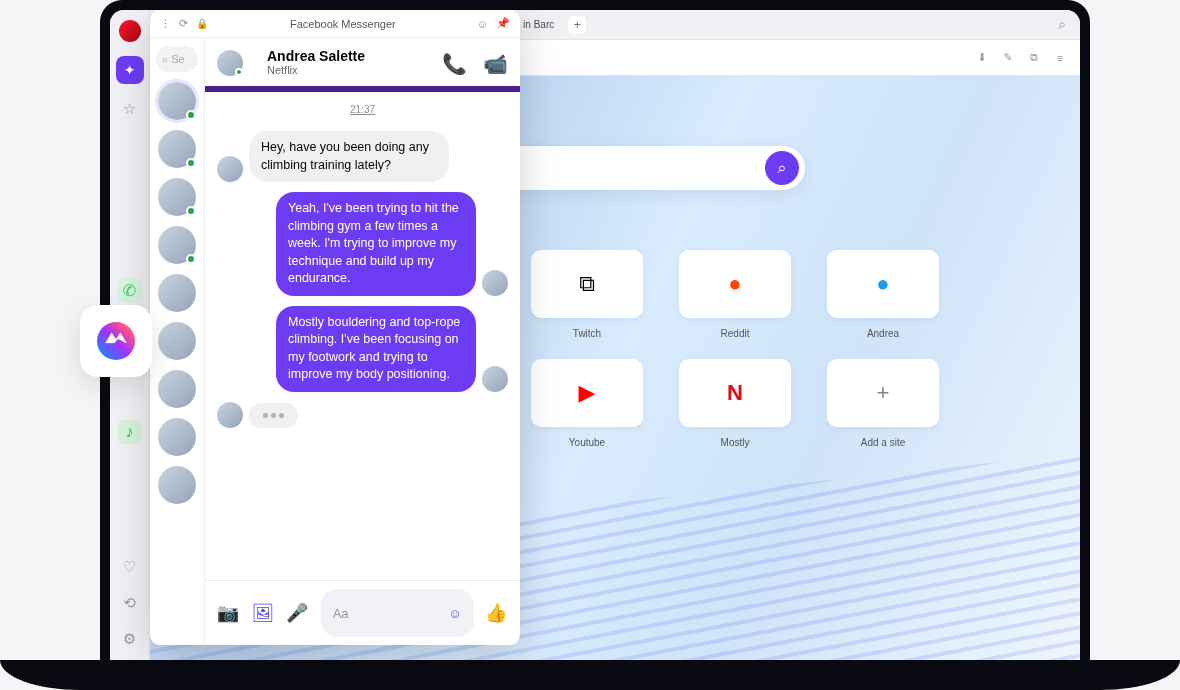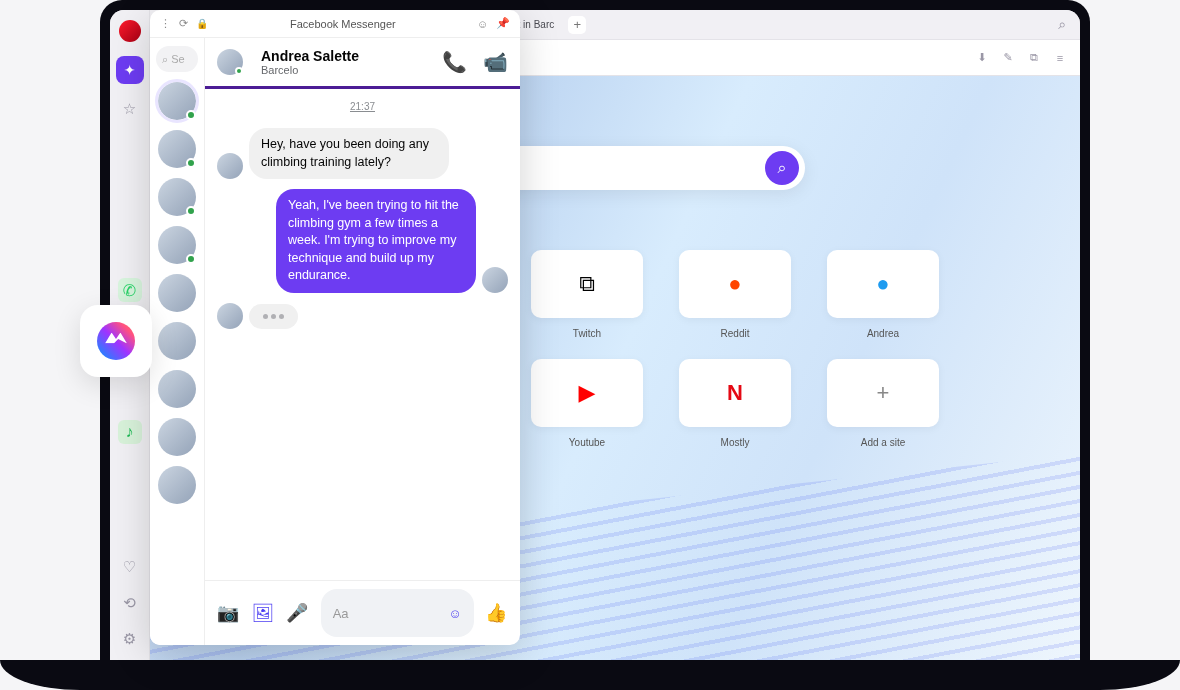--- a/index.html
+++ b/index.html
@@ -51,21 +51,21 @@
 .msgr-top .title { flex:1; text-align:center; color:#555; }
 .msgr-body { flex:1; display:flex; overflow:hidden; }
 .msgr-list { width:55px; background:#fff; border-right:1px solid #eee; display:flex; flex-direction:column; align-items:center; padding:8px 0; gap:10px; overflow:hidden; }
 .msgr-search-mini { width:42px; height:26px; border-radius:13px; background:#f2f2f4; display:flex; align-items:center; padding:0 6px; color:#aaa; font-size:11px; gap:3px; }
 .avatar { width:38px; height:38px; border-radius:50%; background:linear-gradient(135deg,#cbd5e1,#94a3b8); position:relative; flex-shrink:0; }
 .avatar.sm { width:26px; height:26px; }
 .avatar.sel { outline:3px solid #e9e5ff; }
 .avatar .dot { position:absolute; bottom:0; right:0; width:10px; height:10px; border-radius:50%; background:#31a24c; border:2px solid #fff; }
 
 .chat { flex:1; display:flex; flex-direction:column; }
-.chat-head { display:flex; align-items:center; gap:18px; padding:10px 12px; border-bottom:3px solid #4c1d95; }
+.chat-head { display:flex; align-items:flex-end; gap:24px; padding:10px 12px; border-bottom:6px solid #4c1d95; }
 .chat-head .name { font-weight:700; font-size:14px; color:#050505; }
 .chat-head .status { font-size:11px; color:#65676b; }
 .chat-head-actions { margin-left:auto; display:flex; gap:16px; color:#4b3cf2; font-size:20px; }
 
 .chat-thread { flex:1; overflow:hidden; padding:6px 12px 4px 12px; display:flex; flex-direction:column; gap:10px; }
 .time-div { text-align:center; font-size:10px; color:#8a8d91; margin:6px 0;text-decoration:underline; }
 .msg-row { display:flex; align-items:flex-end; gap:6px; }
 .msg-row.me { justify-content:flex-end; }
 .bubble { max-width:200px; padding:8px 12px; border-radius:18px; font-size:12.5px; line-height:1.4; }
 .bubble.them { background:#f0f0f0; color:#050505; }
@@ -221,21 +221,21 @@
       <div class="avatar"></div>
     </div>
 
     <div class="chat">
       <div class="chat-head">
         <div class="avatar sm">
             <span class="dot" style="width:8px;height:8px"></span>
           </div>
         <div>
           <div class="name">Andrea Salette</div>
-          <div class="status">Barcelo</div>
+          <div class="status">Netflix</div>
         </div>
         <div class="chat-head-actions">
           <span>📞</span>
           <span>📹</span>
         </div>
       </div>
 
       <div class="chat-thread">
         <div class="time-div">21:37</div>
 
@@ -243,20 +243,24 @@
           <div class="avatar sm"></div>
           <div class="bubble them">Hey, have you been doing any climbing training lately?</div>
         </div>
 
         <div class="msg-row me">
           <div class="bubble me">Yeah, I've been trying to hit the climbing gym a few times a week. I'm trying to improve my technique and build up my endurance.</div>
           <div class="avatar sm"></div>
         </div>
 
 
+        <div class="msg-row me">
+          <div class="bubble me">Mostly bouldering and top-rope climbing. I've been focusing on my footwork and trying to improve my body positioning.</div>
+          <div class="avatar sm"></div>
+        </div>
 
         <div class="msg-row typing">
           <div class="avatar sm"></div>
           <div class="bubble them">
               <span class="d"></span>
               <span class="d"></span>
               <span class="d"></span>
             </div>
         </div>
       </div>

